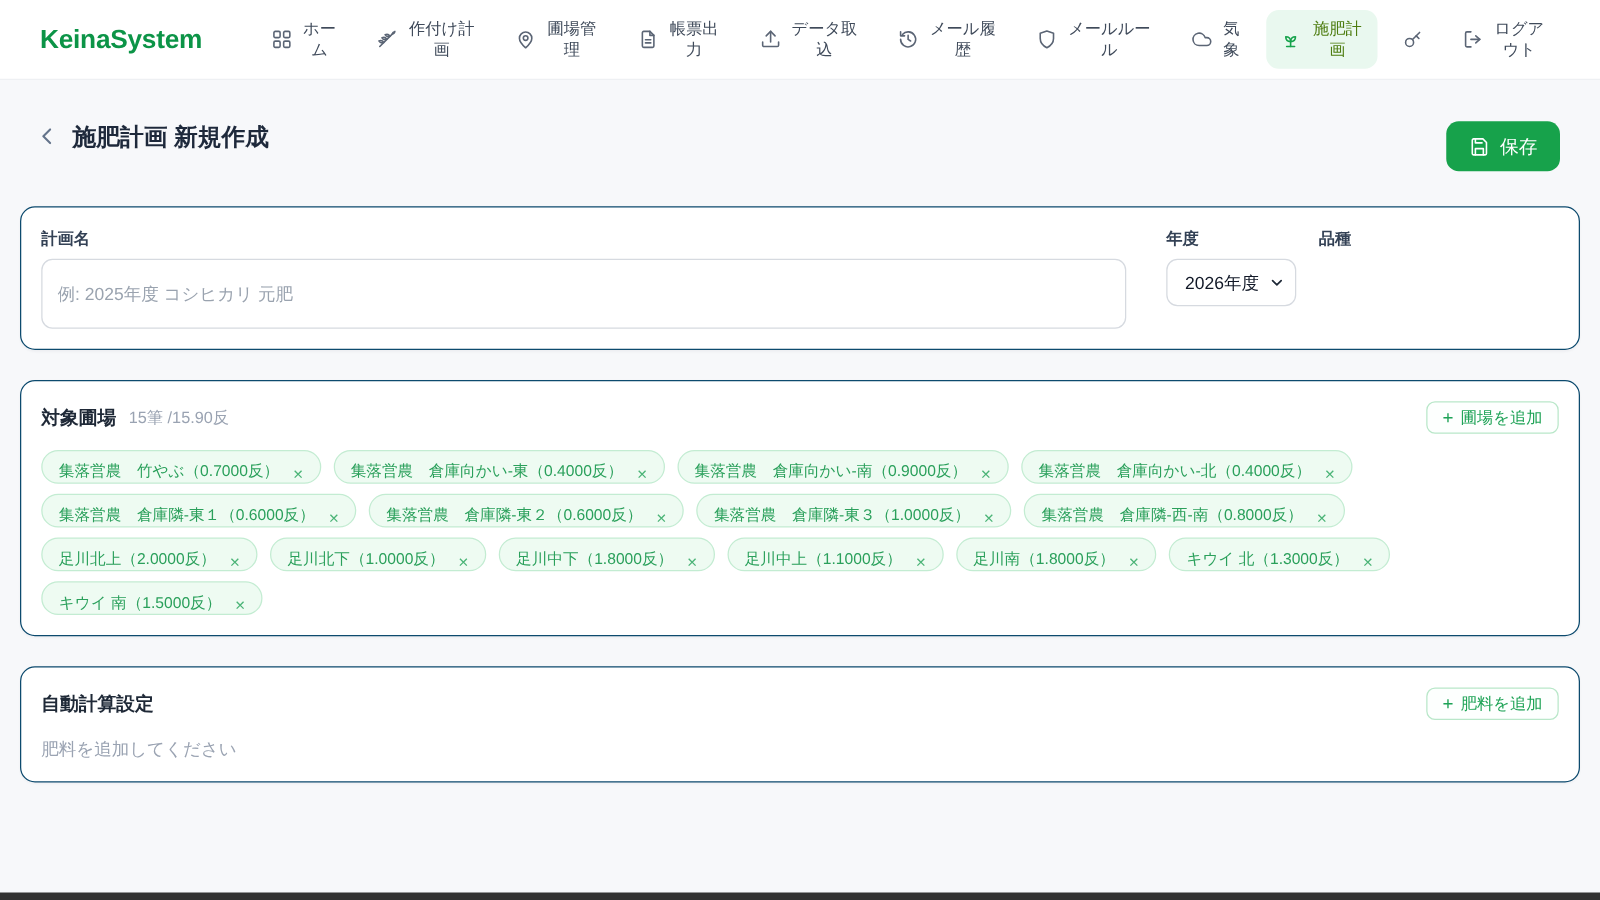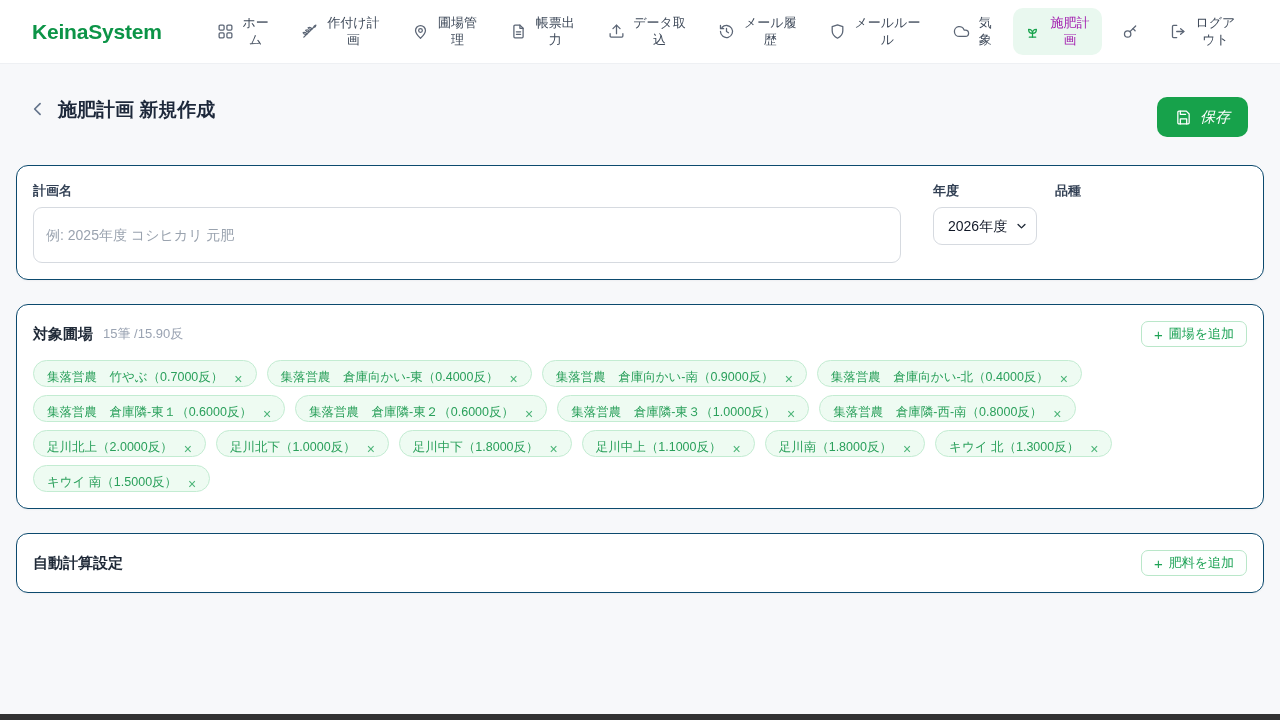--- a/index.html
+++ b/index.html
@@ -17,35 +17,35 @@
   }
   .logo { font-size:21px; font-weight:700; color:#0c9447; letter-spacing:-.2px; cursor:pointer; }
   nav { display:flex; flex:1; margin-left:44px; justify-content:space-between; align-items:center; }
   .nav-item {
     display:flex; align-items:center; gap:7px; color:#3f4a5a;
     font-size:13px; line-height:1.25; cursor:pointer; padding:7px 11px; border-radius:10px;
     white-space:normal;
   }
   .nav-item .ic { display:flex; color:#5b6575; }
   .nav-item .lbl { text-align:center; }
-  .nav-item.active { background:#e9f8ef; color:#a21caf; }
+  .nav-item.active { background:#e9f8ef; color:#4d7c0f; }
   .nav-item.active .ic { color:#17a34c; }
   .n0 .lbl{width:2.3em}.n1 .lbl{width:4.3em}.n2 .lbl{width:3.3em}.n3 .lbl{width:3.3em}
   .n4 .lbl{width:4.3em}.n5 .lbl{width:4.3em}.n6 .lbl{width:5.3em}.n7 .lbl{width:1.3em}
   .n8 .lbl{width:3.3em}.n10 .lbl{width:3.3em}
 
   
   main { padding:0 16px; }
   .page-head { display:flex; align-items:flex-start; margin:33px 16px 28px 10px; height:40px; }
   .back-btn { background:none; border:none; color:#64748b; cursor:pointer; padding:2px; display:flex; }
   h1 { font-size:19px; font-weight:700; color:#1e293b; margin:0 0 0 8px; }
   .save-btn {
     margin-left:auto; background:#17a24b; color:#fff; border:none; border-radius:10px;
     height:40px; padding:0 18px; font-size:15px; display:flex; align-items:center; gap:8px;
-    cursor:pointer; font-family:inherit;font-style:italic;
+    cursor:pointer; font-family:inherit;
   }
   .save-btn .ic { display:flex; }
 
   .card {
     background:#fff; border:1px solid #0c4a6e; border-radius:12px;
     padding:16px; margin-bottom:24px; box-shadow:0 1px 2px rgba(16,24,40,.04);
   }
 
   
   .form-row { display:flex; gap:18px; }
@@ -326,17 +326,18 @@
   </section>
 
   <section class="card">
     <div class="sec-head">
       <span class="sec-title">自動計算設定</span>
       <button class="add-btn">
         <span class="plus">+</span>
         <span>肥料を追加</span>
       </button>
     </div>
+    <div class="empty-text">肥料を追加してください</div>
   </section>
 
 </main>
 
 <div class="bottom-bar"></div>
 
 </body></html>

